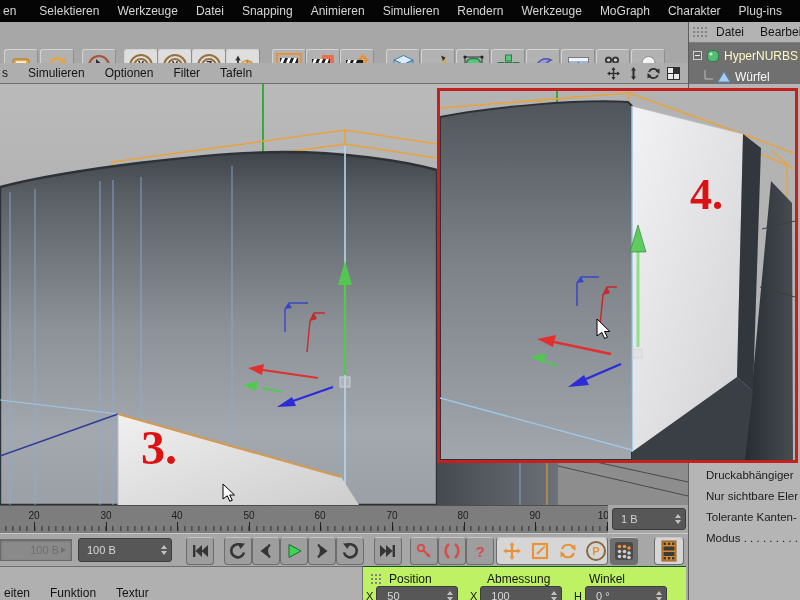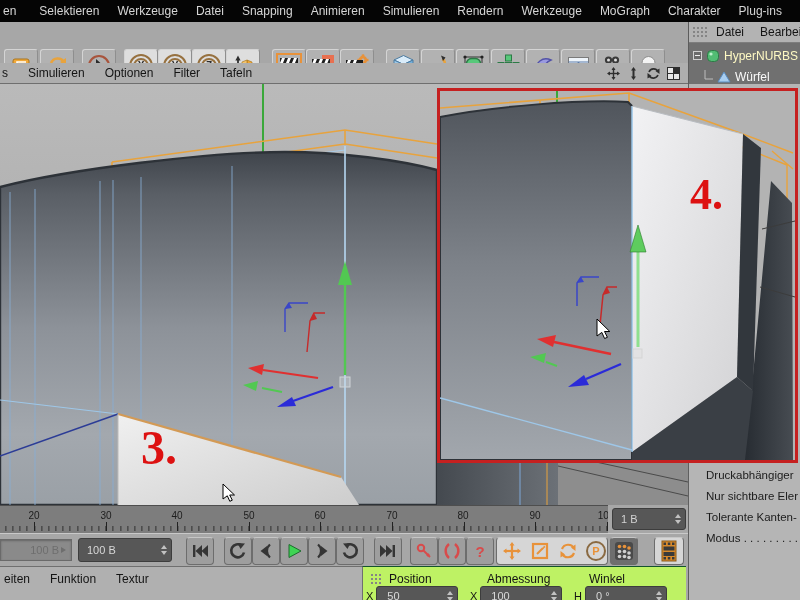--- a/index.html
+++ b/index.html
@@ -45,21 +45,21 @@
 .spin .up{border-bottom:4px solid #c2c2c2}.spin .dn{border-top:4px solid #c2c2c2}
 
 .transport{position:absolute;left:0;top:533px;width:688px;height:33px;background:#a7a7a7;border-top:1px solid #c9c9c9}
 .pbtn{position:absolute;top:3px;width:28px;height:28px;background:#9e9e9e;border:1px solid #6d6d6d;border-top-color:#c6c6c6;border-radius:4px;display:flex;align-items:center;justify-content:center}
 .lite{background:#d6d6d6}
 .powerslider{position:absolute;left:0;top:5px;width:72px;height:22px;background:#8a8a8a;border:1px solid #6a6a6a;box-shadow:inset 0 1px 2px #666;color:#6e6e6e;font-size:11px;display:flex;align-items:center;justify-content:flex-end;padding-right:4px}
 .rangefield{position:absolute;left:78px;top:4px;width:94px;height:24px;background:#575757;border:1px solid #3d3d3d;border-radius:3px;color:#d8d8d8;font-size:11px;display:flex;align-items:center;padding-left:8px}
 .qmark{color:#d84b4b;font-weight:bold;font-size:15px}
 .pglyph{position:absolute;color:#e8923a;font-weight:bold;font-size:11px}
 
-.bbar{position:absolute;left:0;top:566px;width:362px;height:34px;background:#b0b0b0;border-top:1px solid #6f6f6f;display:flex;align-items:flex-start;color:#141414}
+.bbar{position:absolute;left:0;top:566px;width:362px;height:34px;background:#b0b0b0;border-top:1px solid #6f6f6f;display:flex;align-items:flex-end;color:#141414}
 .bbar span{padding:5px 10px 0 10px}
 .bbar span:first-child{margin-left:-6px}
 .coordbar{position:absolute;left:362px;top:566px;width:324px;height:34px;background:#bef264;border-top:1px solid #14532d;border-left:1px solid #6f6f6f;color:#141414}
 .chead{position:absolute;top:5px;font-size:12px}
 .cfields{position:absolute;left:362px;top:586px;width:324px;height:24px;color:#141414}
 .cgroup{position:absolute;top:0;display:flex;align-items:center;gap:3px;font-size:11px}
 .cbox{width:82px;height:20px;background:#575757;border:1px solid #3d3d3d;border-radius:3px;color:#d8d8d8;font-size:11px;display:flex;align-items:center;padding-left:10px}
 
 .rightpanel{position:absolute;left:688px;top:84px;width:112px;height:516px;background:#b5b5b5;border-left:1px solid #5f5f5f}
 .attrs{position:absolute;left:17px;top:381px;width:100px;color:#1c1c1c;font-size:11.5px;white-space:nowrap}

